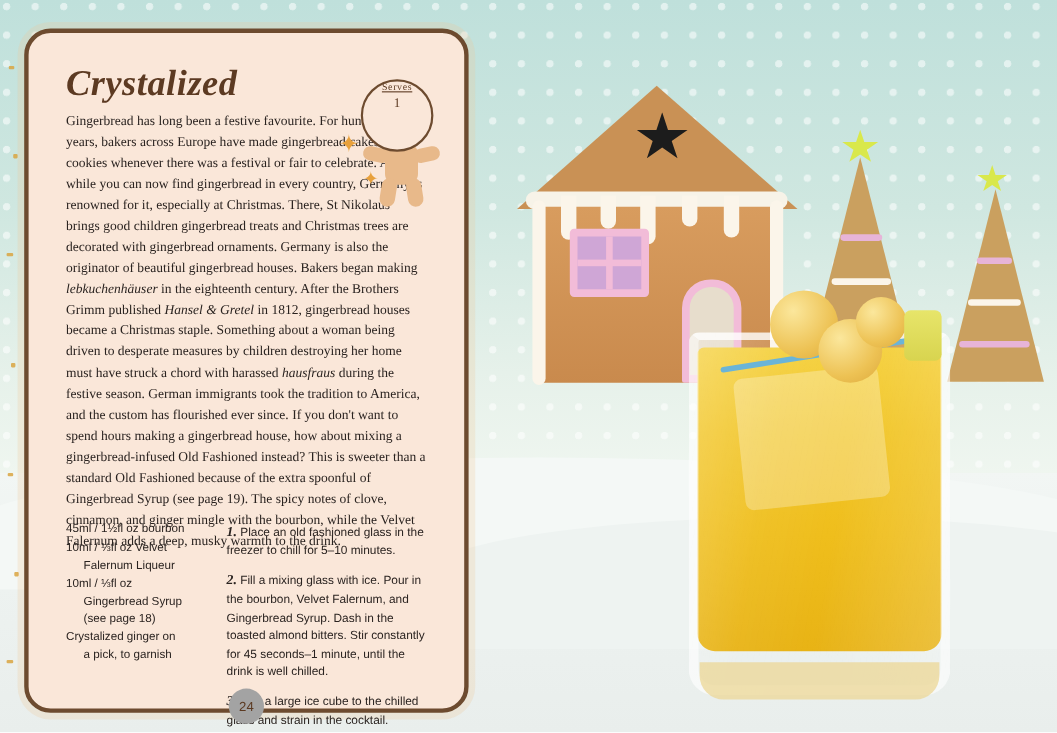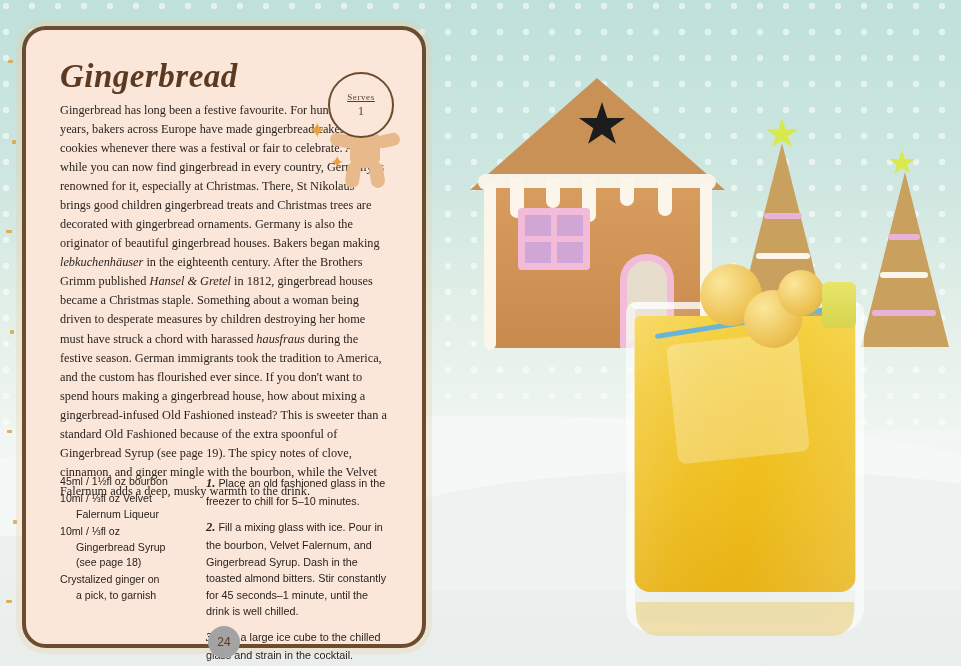--- a/index.html
+++ b/index.html
@@ -275,21 +275,20 @@
     border-radius: 50%;
     border: 2px solid #6d4b2f;
     background: #fae7d9;
     text-align: center;
     color: #5c3a22;
   }
   .serves-badge .lbl {
     display: block;
     font-size: 9px;
     letter-spacing: 0.6px;
-    margin-top: 18px;
     text-decoration: underline;
   }
   .serves-badge .num {
     display: block;
     font-size: 12px;
     margin-top: 2px;
   }
 
   
   .gbman {
@@ -470,21 +469,21 @@
       <div class="garnish-ball g2"></div>
       <div class="garnish-ball g3"></div>
       <div class="garnish-ball g4"></div>
     </div>
   </div>
 
   <div class="card">
     <div class="card-inner">
 
       <div class="recipe-title">
-        <div>Gingerbread</div>
+        <div>Crystalized</div>
       </div>
 
       <div class="gbman">
         <div class="head"></div>
         <div class="arm l"></div>
         <div class="arm r"></div>
         <div class="torso"></div>
         <div class="leg l"></div>
         <div class="leg r"></div>
       </div>

